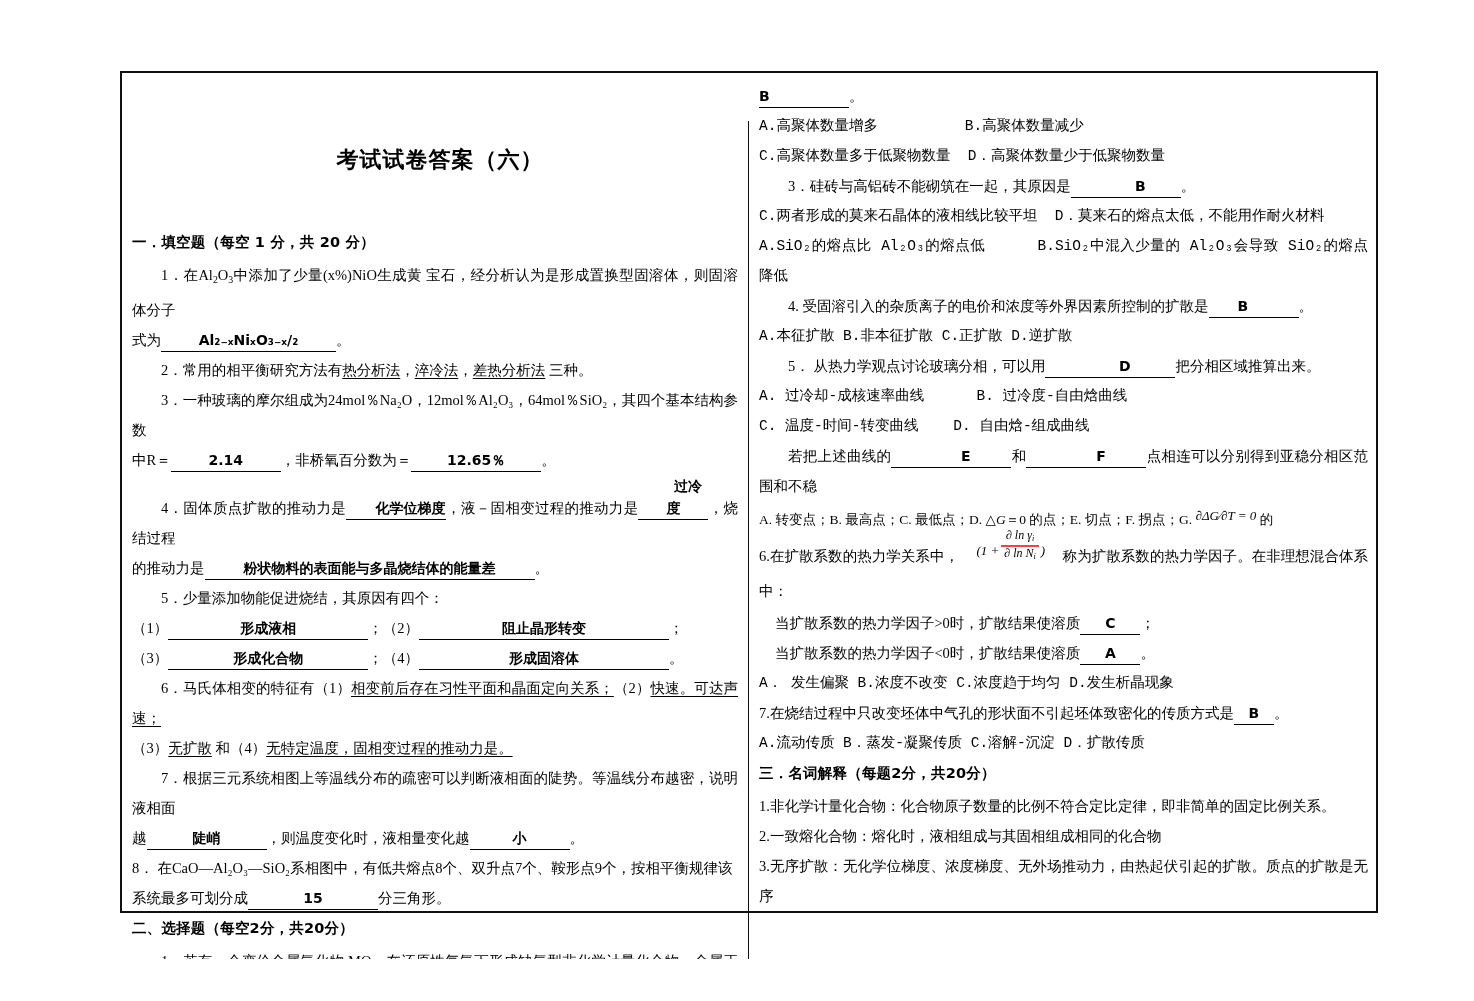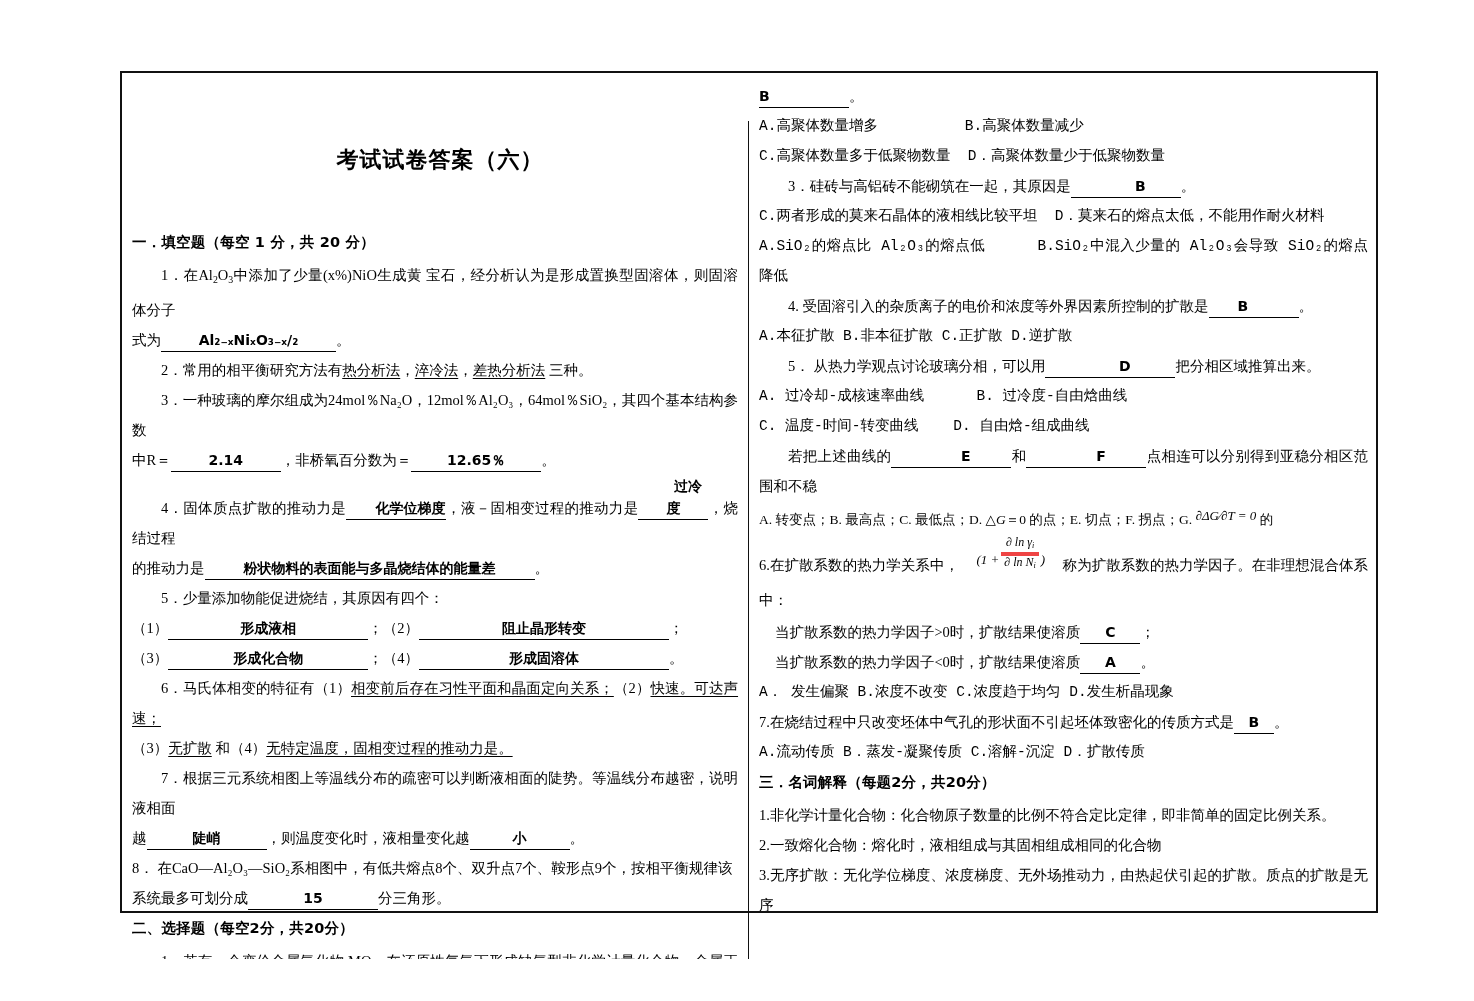--- a/index.html
+++ b/index.html
@@ -81,21 +81,21 @@
   .frac{
     display:inline-block;
     vertical-align:-0.15em;
     text-align:center;
     font-family:"Liberation Serif","DejaVu Serif",serif;
     font-style:normal;
     font-size:12px;
     line-height:13px;
     margin:0 2px;
   }
-  .frac .num{border-bottom:4px solid #ef4444;padding:0 3px;display:block;margin-top:7px;}
+  .frac .num{border-bottom:2px solid #ef4444;padding:0 3px;display:block;}
   .frac .den{padding:0 3px;display:block;}
   .paren{font-size:13px;vertical-align:0.05em;}
   .formula-wrap{
     display:inline-block;
     position:relative;
     top:-6px;
     white-space:nowrap;
   }
   .ital{font-style:italic;}
   .gsym{font-size:13px;}

